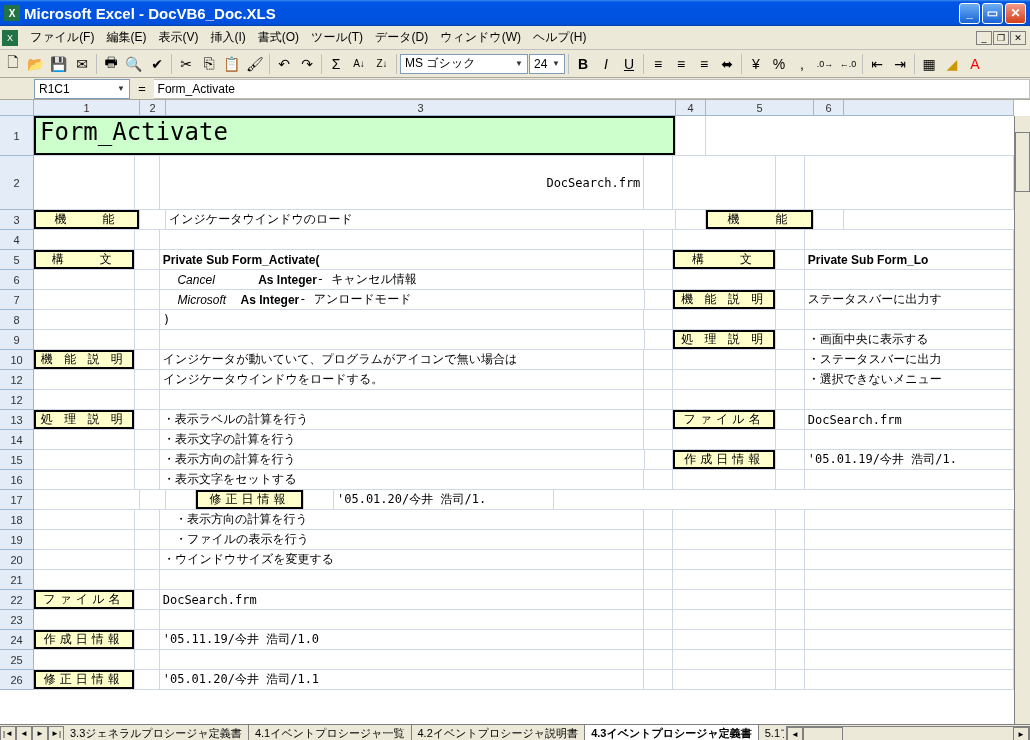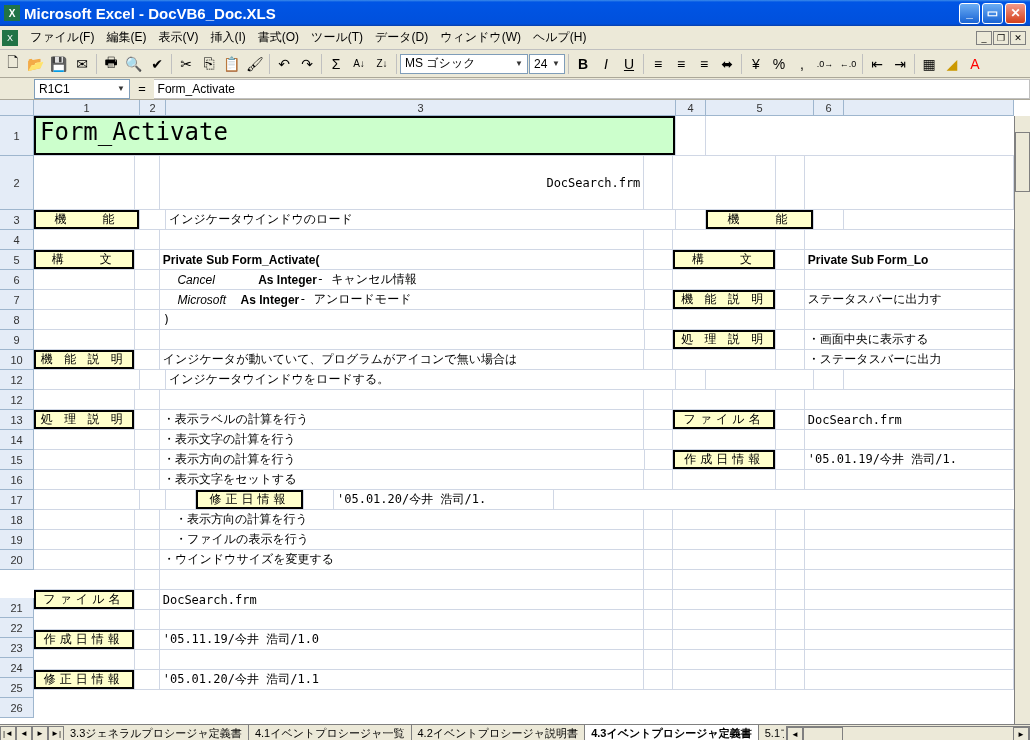--- a/index.html
+++ b/index.html
@@ -187,21 +187,21 @@
       <div class="rowhead" style="height: 20px;">12</div>
       <div class="rowhead" style="height: 20px;">12</div>
       <div class="rowhead" style="height: 20px;">13</div>
       <div class="rowhead" style="height: 20px;">14</div>
       <div class="rowhead" style="height: 20px;">15</div>
       <div class="rowhead" style="height: 20px;">16</div>
       <div class="rowhead" style="height: 20px;">17</div>
       <div class="rowhead" style="height: 20px;">18</div>
       <div class="rowhead" style="height: 20px;">19</div>
       <div class="rowhead" style="height: 20px;">20</div>
-      <div class="rowhead" style="height: 20px; margin-top: 28px;">21</div>
+      <div class="rowhead" style="height: 20px;">21</div>
       <div class="rowhead" style="height: 20px;">22</div>
       <div class="rowhead" style="height: 20px;">23</div>
       <div class="rowhead" style="height: 20px;">24</div>
       <div class="rowhead" style="height: 20px;">25</div>
       <div class="rowhead" style="height: 20px;">26</div>
     </div>
   <div class="cells" id="cells">
       <div class="row" style="height: 40px;">
         <div class="cell" style="width: 642px; padding: 0px;">
           <div class="hdr-green" style="width:100%">Form_Activate</div>
@@ -306,20 +306,21 @@
         <div class="cell" style="width: 30px;"></div>
         <div class="cell" style="width: 220px;">・ステータスバーに出力</div>
       </div>
       <div class="row" style="height: 20px;">
         <div class="cell" style="width: 106px;"></div>
         <div class="cell" style="width: 26px;"></div>
         <div class="cell" style="width: 510px;">インジケータウインドウをロードする。</div>
         <div class="cell" style="width: 30px;"></div>
         <div class="cell" style="width: 108px;"></div>
         <div class="cell" style="width: 30px;"></div>
+        <div class="cell" style="width: 220px;">・選択できないメニュー</div>
       </div>
       <div class="row" style="height: 20px;">
         <div class="cell" style="width: 106px;"></div>
         <div class="cell" style="width: 26px;"></div>
         <div class="cell" style="width: 510px;"></div>
         <div class="cell" style="width: 30px;"></div>
         <div class="cell" style="width: 108px;"></div>
         <div class="cell" style="width: 30px;"></div>
         <div class="cell" style="width: 220px;"></div>
       </div>

